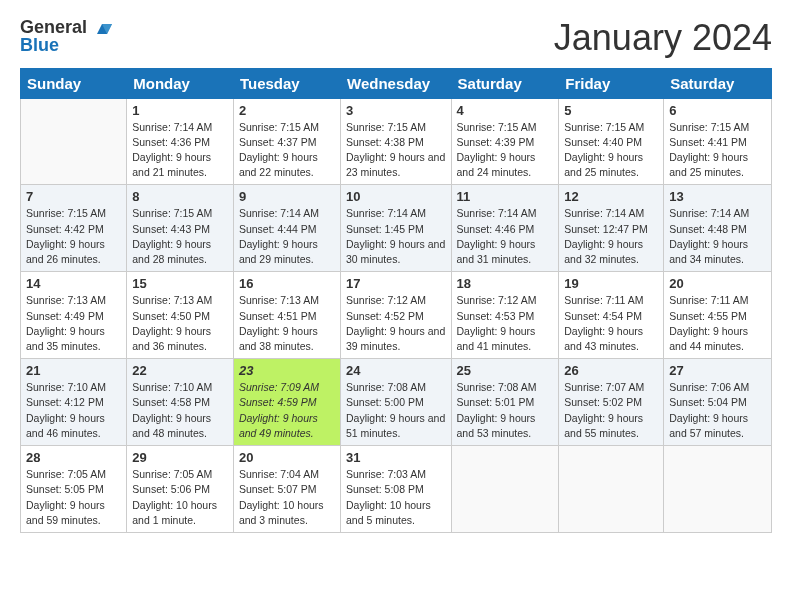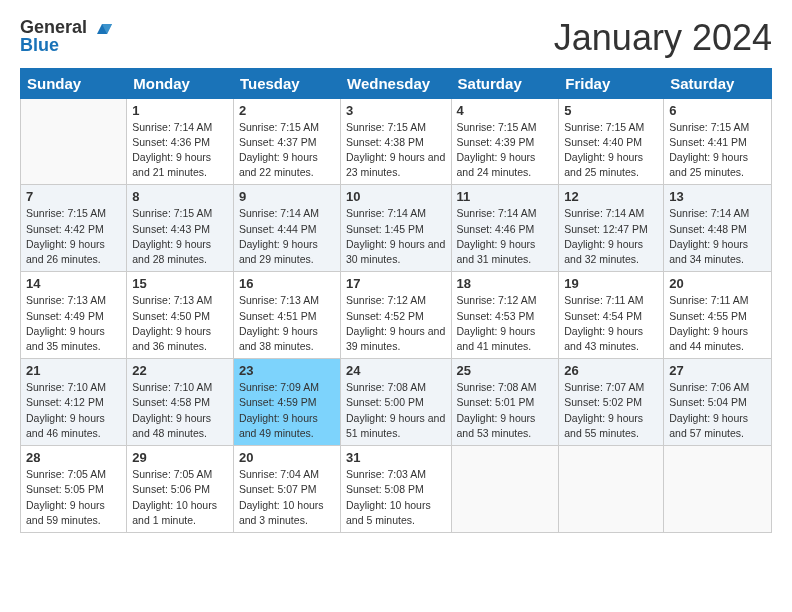--- a/index.html
+++ b/index.html
@@ -304,21 +304,21 @@
             </div>
           </td>
           <td style="background: rgb(240, 244, 248);">
             <span class="day-num">22</span>
             <div class="day-detail">
               <div>Sunrise: 7:10 AM</div>
               <div>Sunset: 4:58 PM</div>
               <div>Daylight: 9 hours and 48 minutes.</div>
             </div>
           </td>
-          <td style="background: #7dd3fc;">
+          <td style="background: #bef264; font-style: italic;">
             <span class="day-num">23</span>
             <div class="day-detail">
               <div>Sunrise: 7:09 AM</div>
               <div>Sunset: 4:59 PM</div>
               <div>Daylight: 9 hours and 49 minutes.</div>
             </div>
           </td>
           <td style="background: rgb(240, 244, 248);">
             <span class="day-num">24</span>
             <div class="day-detail">

